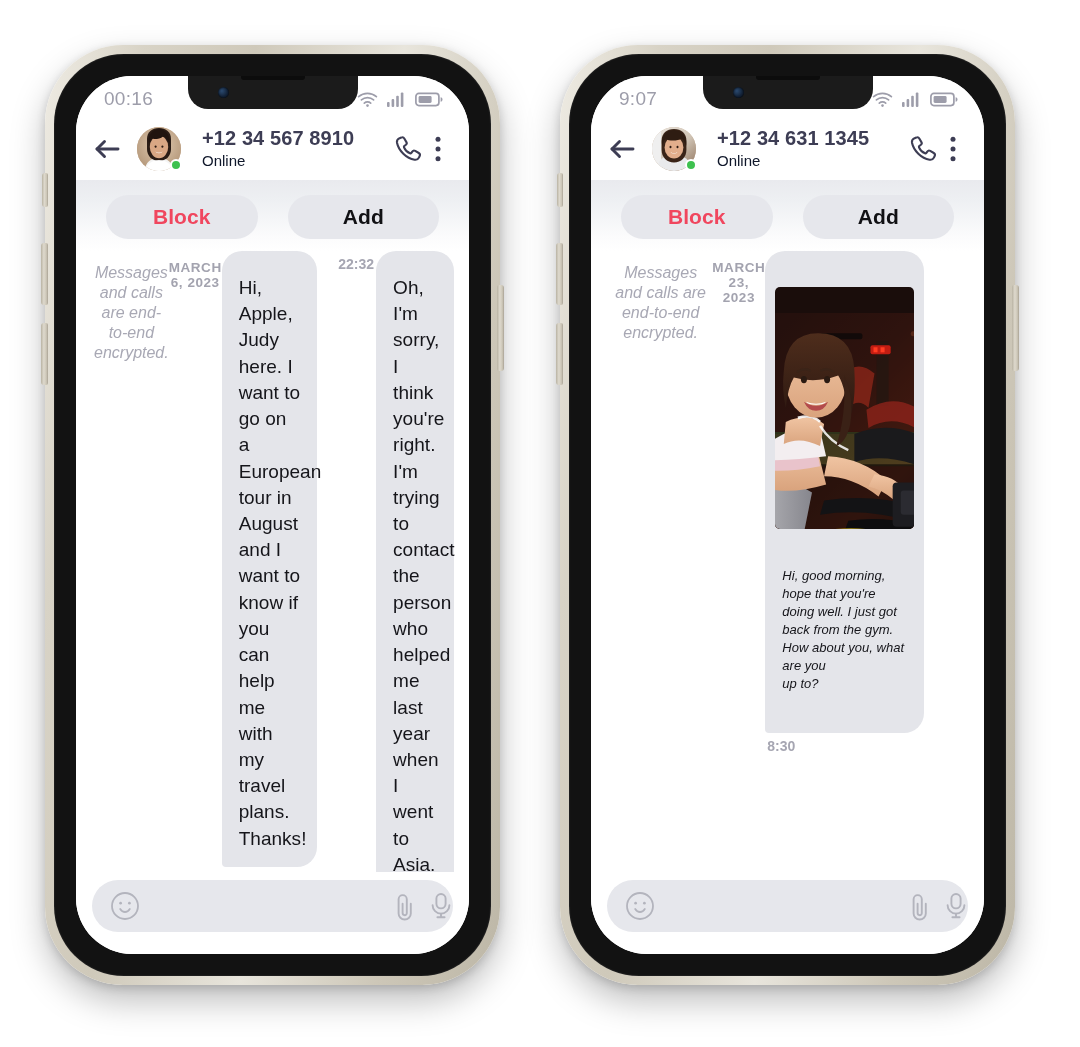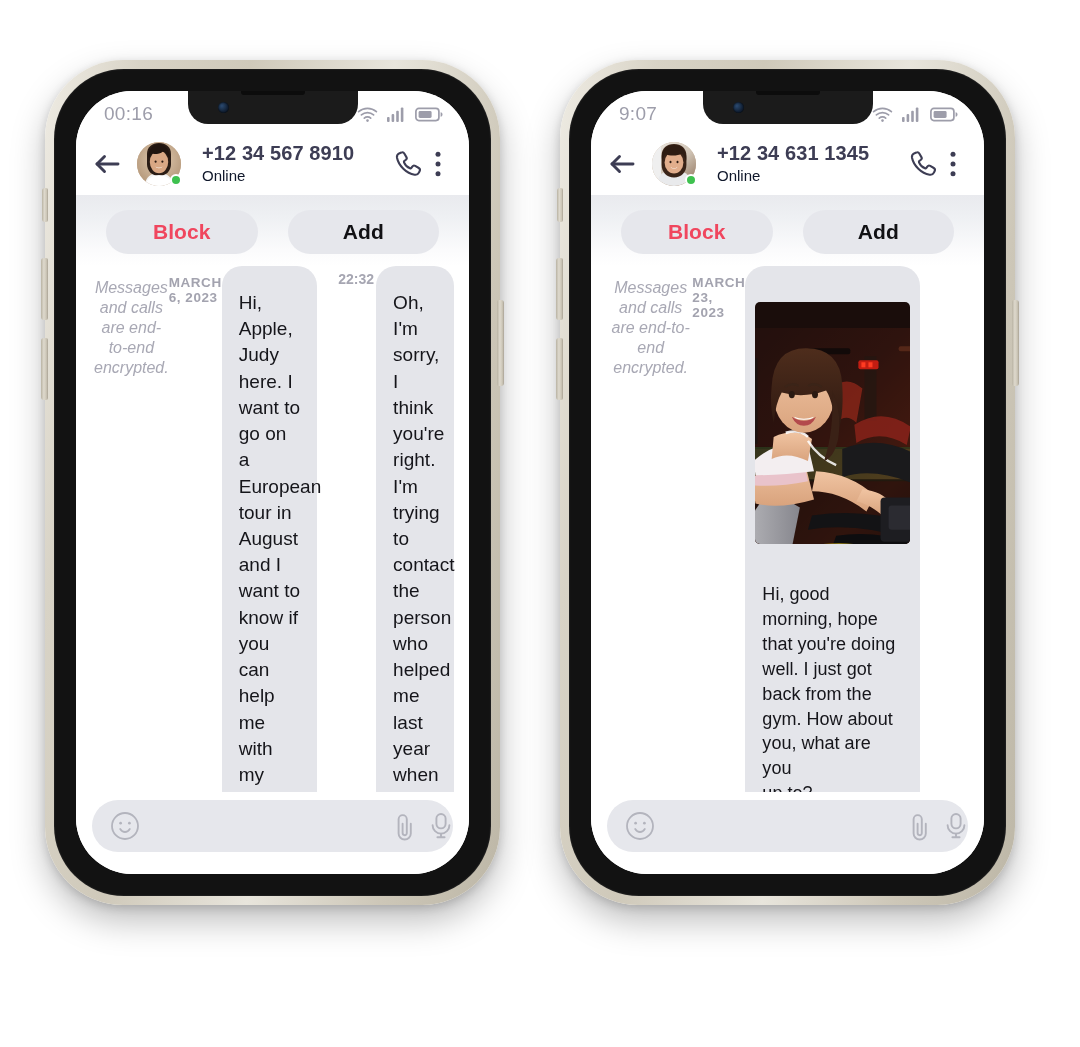--- a/index.html
+++ b/index.html
@@ -16,23 +16,22 @@
     position: relative;
     width: 1080px;
     height: 1047px;
     background: #ffffff;
   }
 
   
   .phone {
     position: absolute;
     width: 455px;
-    height: 845px;
+    height: 940px;
     top: 45px;
-    margin-top: 15px;
   }
   .phone.left  { left: 45px; }
   .phone.right { left: 560px; }
 
   
   .frame-outer {
     position: absolute;
     inset: 0;
     border-radius: 78px;
     background: linear-gradient(100deg,#efece4 0%, #d8d3c6 16%, #cfc9ba 34%, #e8e5dc 58%, #cdc7b8 80%, #bdb7a7 100%);
@@ -217,21 +216,21 @@
   }
   .encrypted-note {
     text-align: center;
     font-size: 16px;
     font-style: italic;
     color: #a8a8b4;
     margin-top: 12px;
     line-height: 1.25;
   }
   .date-sep {
-    text-align: left;
+    text-align: center;
     font-size: 13.5px;
     font-weight: 700;
     color: #a3a3af;
     letter-spacing: 0.55px;
     margin-top: 9px;
     margin-bottom: 12px;
   }
 
   .msg-row { display: flex; flex-direction: column; margin-bottom: 4px; }
   .msg-row.in  { align-items: flex-start; }
@@ -263,25 +262,26 @@
   .bubble.media .media-img {
     width: 100%;
     height: 242px;
     border-radius: 5px;
     overflow: hidden;
     display: block;
     background: #1a0d0b;
   }
   .bubble.media .media-img svg { display: block; width: 100%; height: 100%; }
   .bubble.media .media-caption {
-    font-size: 18px;
+    font-size: 13px;
     line-height: 1.38;
     color: #15151a;
     padding: 12px 7px 8px;
     white-space: pre-line;
+    font-style: italic;
   }
   .ts {
     font-size: 14px;
     font-weight: 700;
     color: #a6a6b2;
     margin-top: 5px;
     margin-bottom: 14px;
   }
   .msg-row.in  .ts { margin-left: 2px; }
   .msg-row.out .ts { margin-right: 2px; }

